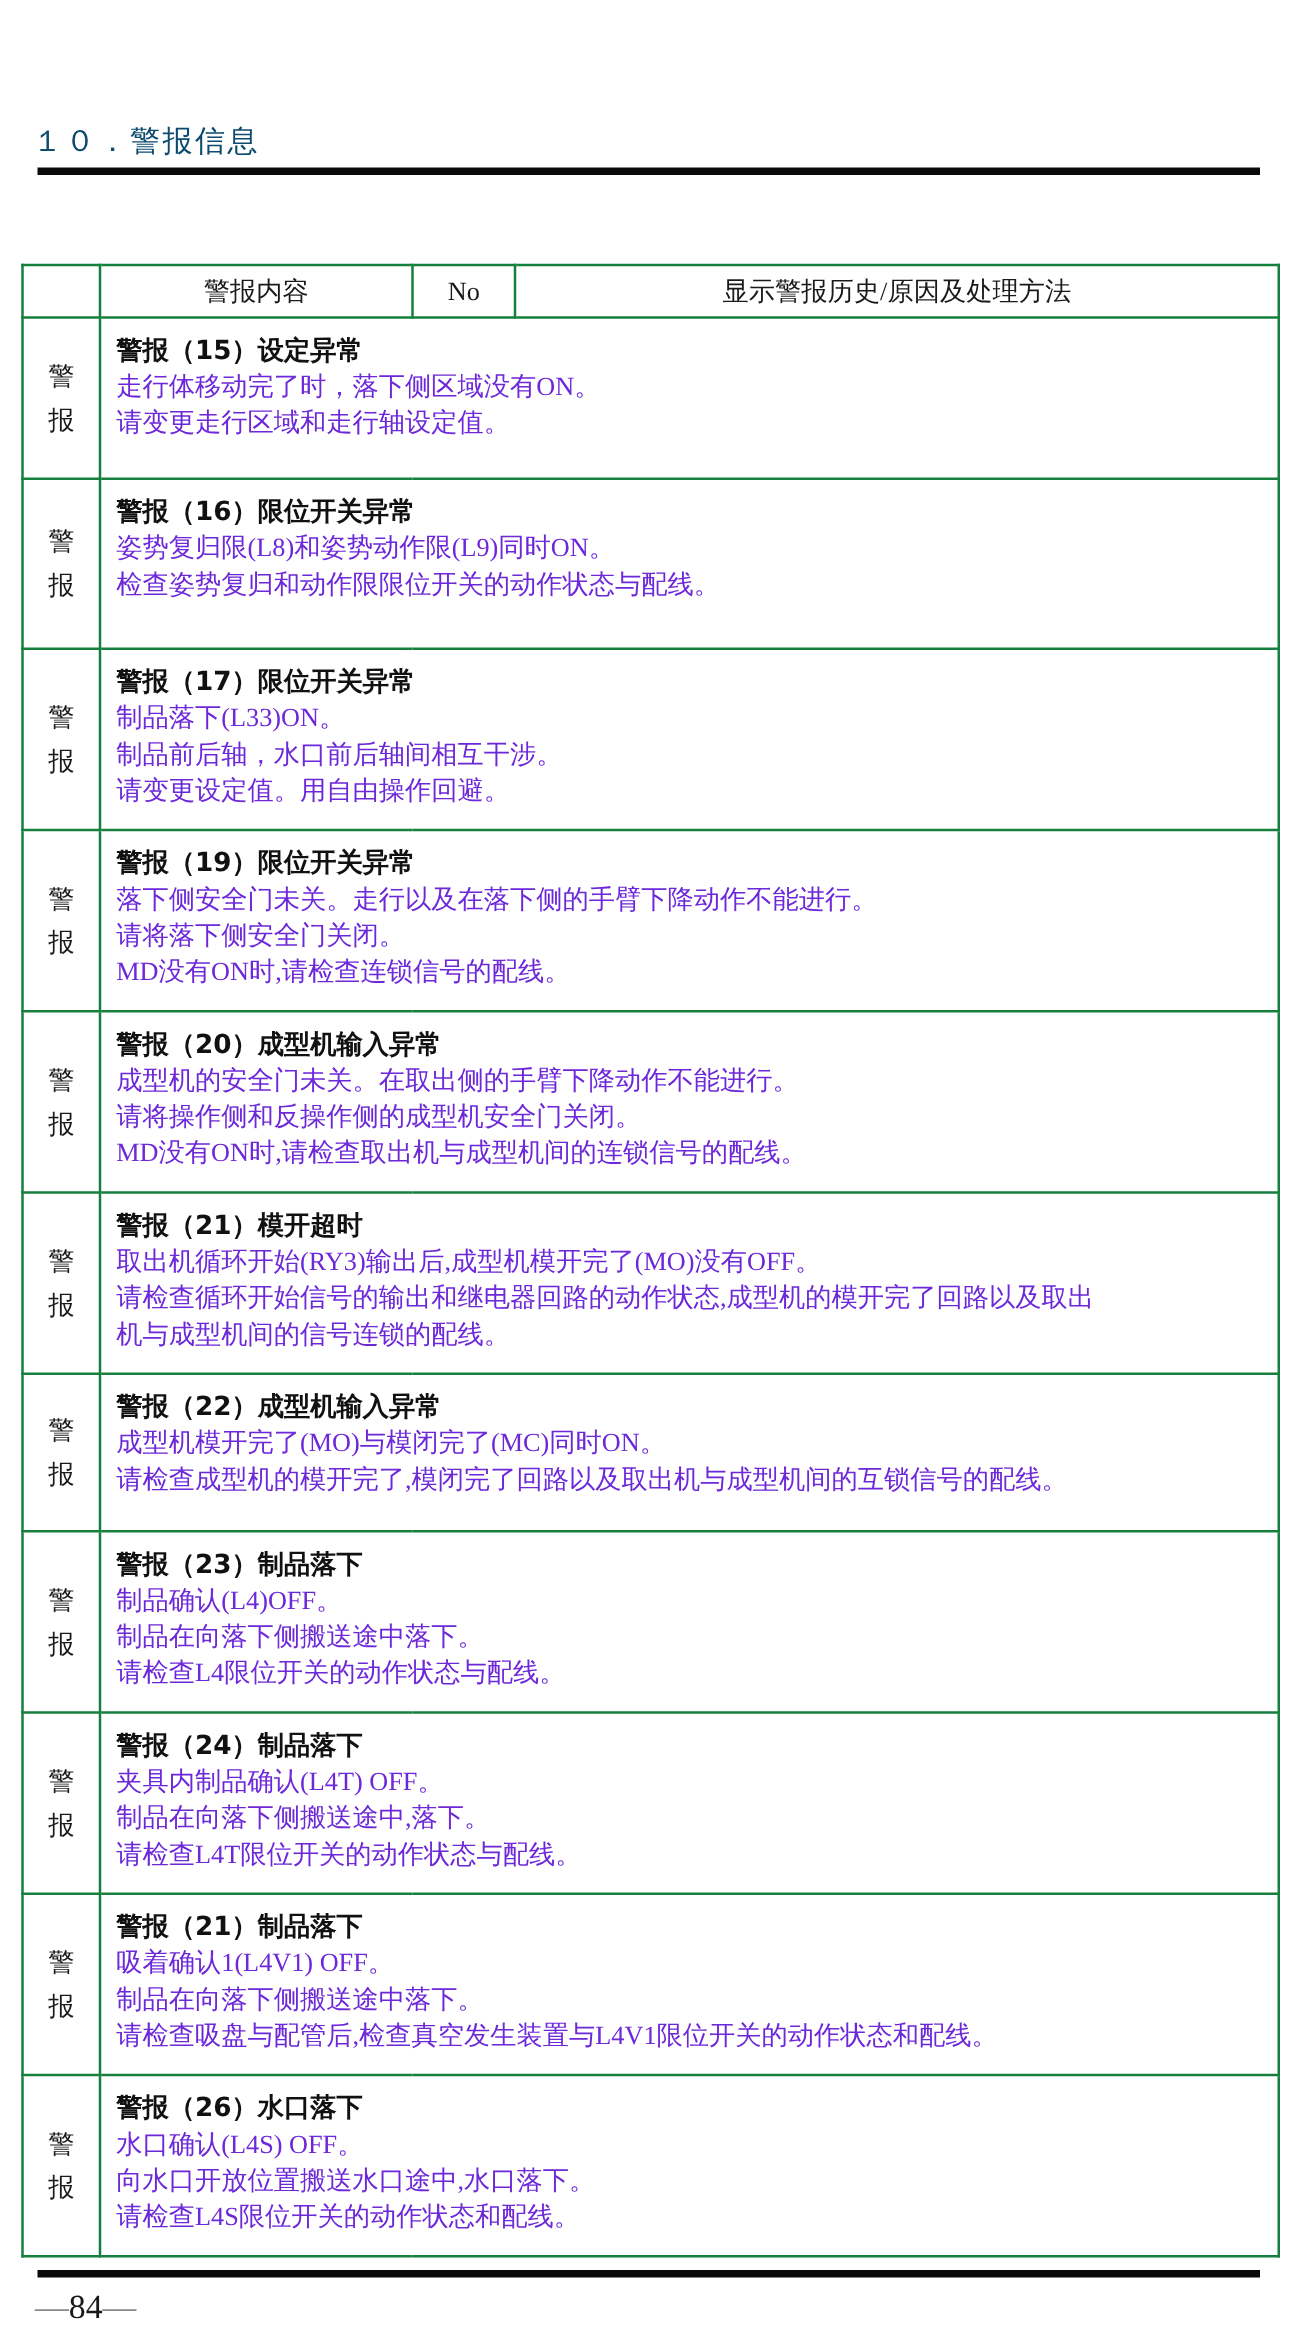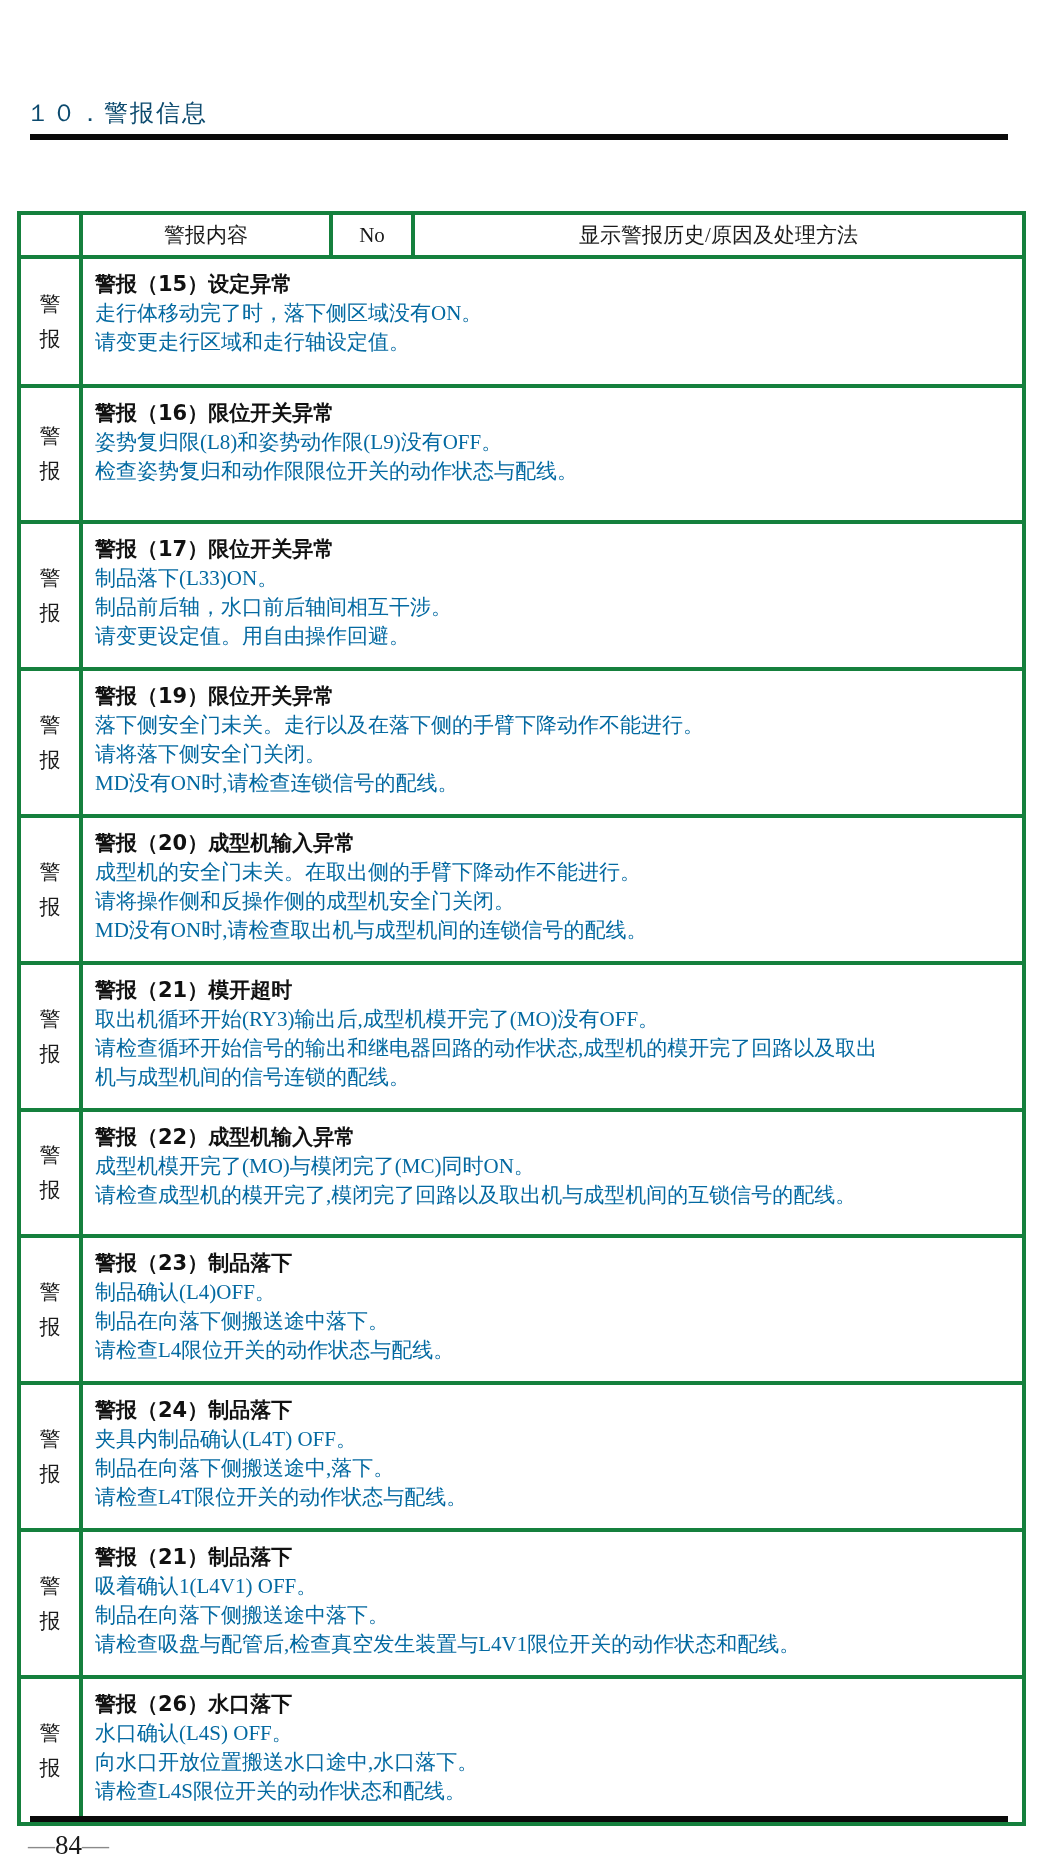--- a/index.html
+++ b/index.html
@@ -31,21 +31,21 @@
   .bottom-rule { top: 1816px; }
 
   table.alarm-table {
     position: absolute;
     left: 17px; top: 211px;
     width: 1005px;
     border-collapse: collapse;
     table-layout: fixed;
   }
   .alarm-table th, .alarm-table td {
-    border: 4px solid #15803d;
+    border: 2px solid #15803d;
     padding: 0;
   }
   .alarm-table thead th {
     height: 40px;
     font-weight: normal;
     font-size: 21px;
     text-align: center;
     vertical-align: middle;
     color: #1a1a1a;
   }
@@ -68,21 +68,21 @@
   .alarm-title {
     font-family: "DejaVu Sans", sans-serif;
     font-weight: bold;
     font-size: 21px;
     line-height: 30px;
     color: #111111;
   }
   .alarm-line {
     font-size: 21px;
     line-height: 29px;
-    color: #0369a1;
+    color: #6d28d9;
     white-space: nowrap;
   }
 
   .page-number {
     position: absolute;
     left: 28px; top: 1830px;
     font-size: 27px;
     line-height: 30px;
   }
   .page-number .dash { color: #8a8a8a; }
@@ -126,21 +126,21 @@
   </tr>
       <tr style="height: 136px;">
     <td class="label-cell">
       <div class="label-stack">
         <span>警</span>
         <span>报</span>
       </div>
     </td>
     <td class="content-cell" colspan="3">
       <div class="alarm-title">警报（16）限位开关异常</div>
-    <div class="alarm-line">姿势复归限(L8)和姿势动作限(L9)没有OFF。</div>
+    <div class="alarm-line">姿势复归限(L8)和姿势动作限(L9)同时ON。</div>
           <div class="alarm-line">检查姿势复归和动作限限位开关的动作状态与配线。</div>
         </td>
   </tr>
       <tr style="height: 130px;">
     <td class="label-cell">
       <div class="label-stack">
         <span>警</span>
         <span>报</span>
       </div>
     </td>

